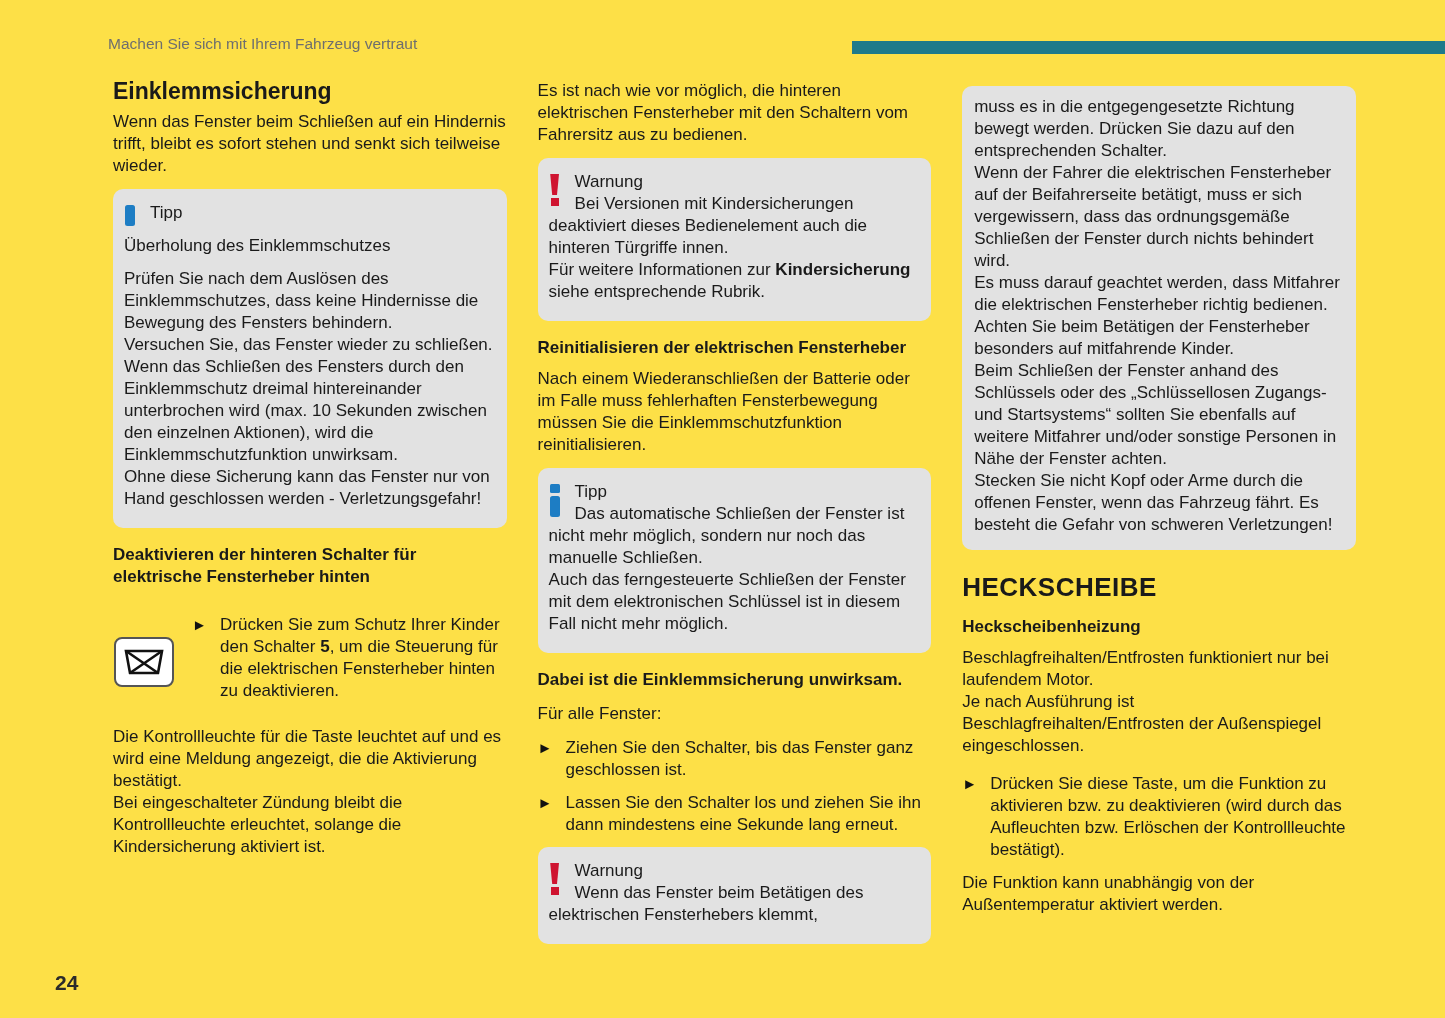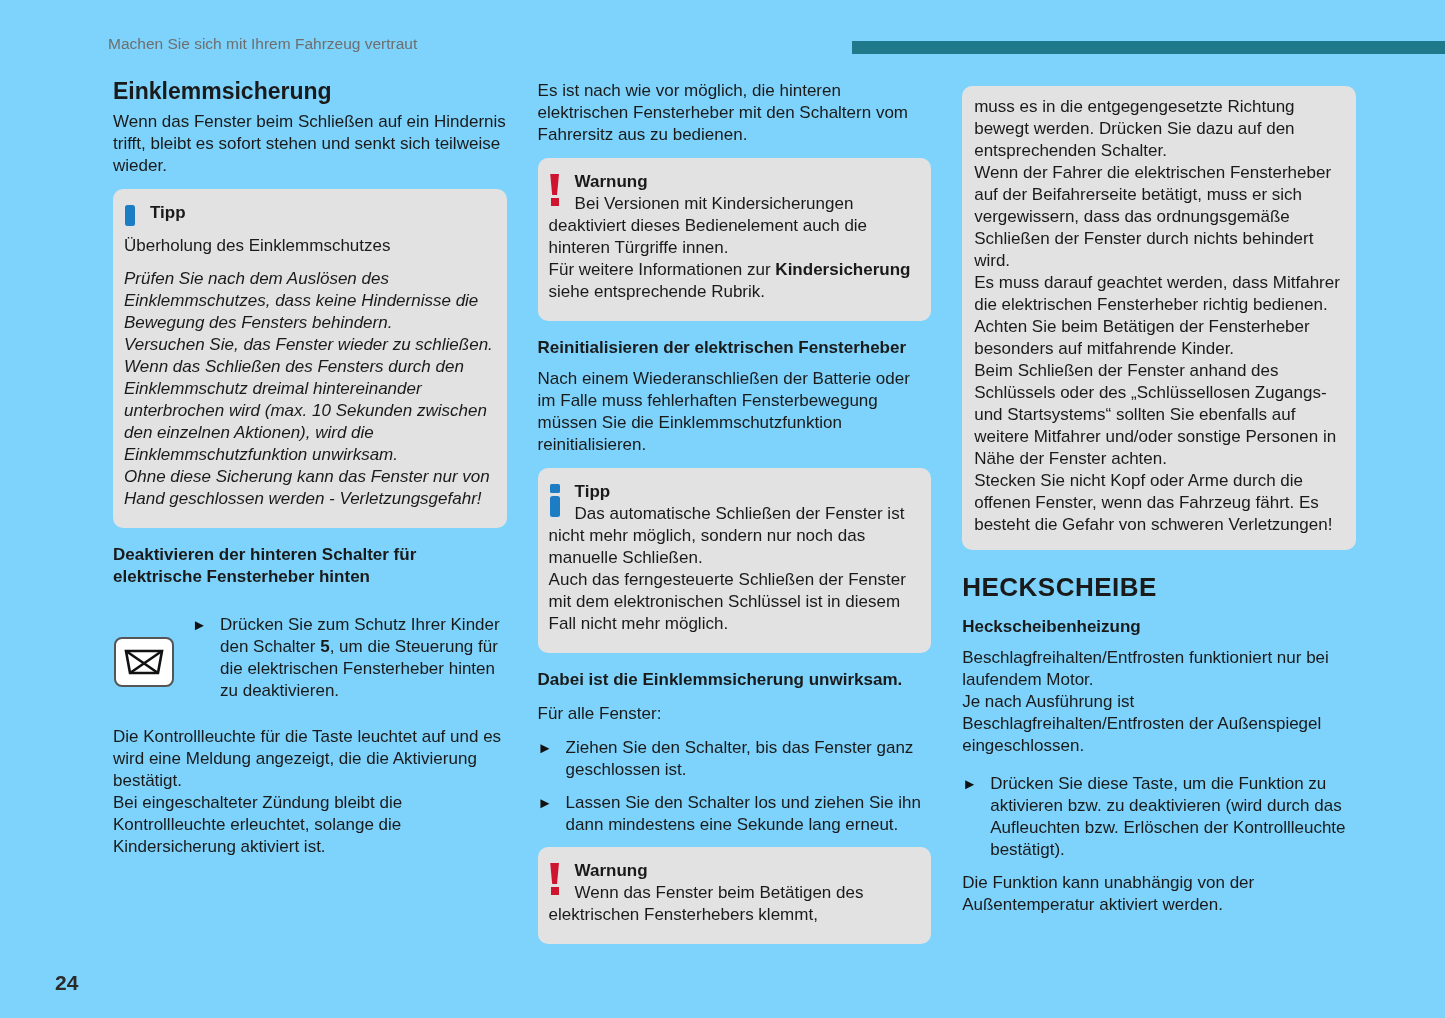--- a/index.html
+++ b/index.html
@@ -1,20 +1,20 @@
 <!DOCTYPE html>
 <html><head>
 <meta charset="utf-8">
 <style>
   * { margin:0; padding:0; box-sizing:border-box; }
   html,body { background:#ffffff; }
   .page {
     position:relative;
     width:1445px; height:1018px;
-    background:#7dd3fc;
+    background:#fde047;
     font-family:"Liberation Sans", sans-serif;
     color:#1a1a1a;
     overflow:hidden;
   }
   .running-title {
     position:absolute; top:35px; left:108px;
     font-size:15.5px; color:#6e6e6e;
   }
   .header-rule {
     position:absolute; top:41px; left:852px; right:0;
@@ -33,23 +33,23 @@
   .pre  { white-space:pre-line; }
   .bold { font-weight:bold; }
 
   .graybox {
     background:#e2e2e2;
     border-radius:10px;
     padding:13px 13px 18px 11px;
     margin:4px 0 16px 0;
   }
   .graybox::after { content:""; display:block; clear:both; }
-  .box-label { font-weight:bold; margin-bottom:0px; }
+  .box-label { font-weight:normal; margin-bottom:0px; }
   .box-sub   { font-weight:normal; margin:11px 0 11px 0; }
-  .box-body  { margin-top:8px;font-style:italic; }
+  .box-body  { margin-top:8px; }
 
   .tip-icon { float:left; width:11px; margin:3px 14px 2px 1px; }
   .tip-icon .dot  { width:10px; height:9px;  background:#1d7dc4; border-radius:1.5px; margin-bottom:3px; }
   .tip-icon .stem { width:10px; height:21px; background:#1d7dc4; border-radius:2.5px; }
 
   .warn-icon { float:left; width:11px; margin:3px 14px 2px 1px; }
   .warn-icon .stem { width:10px; height:21px; background:#cf1430; clip-path:polygon(6% 0,94% 0,74% 100%,26% 100%); }
   .warn-icon .dot  { width:8px; height:8px;  background:#cf1430; margin:3px 0 0 1px; }
 
   .bullet { display:flex; gap:10px; margin:0 0 11px 0; }

